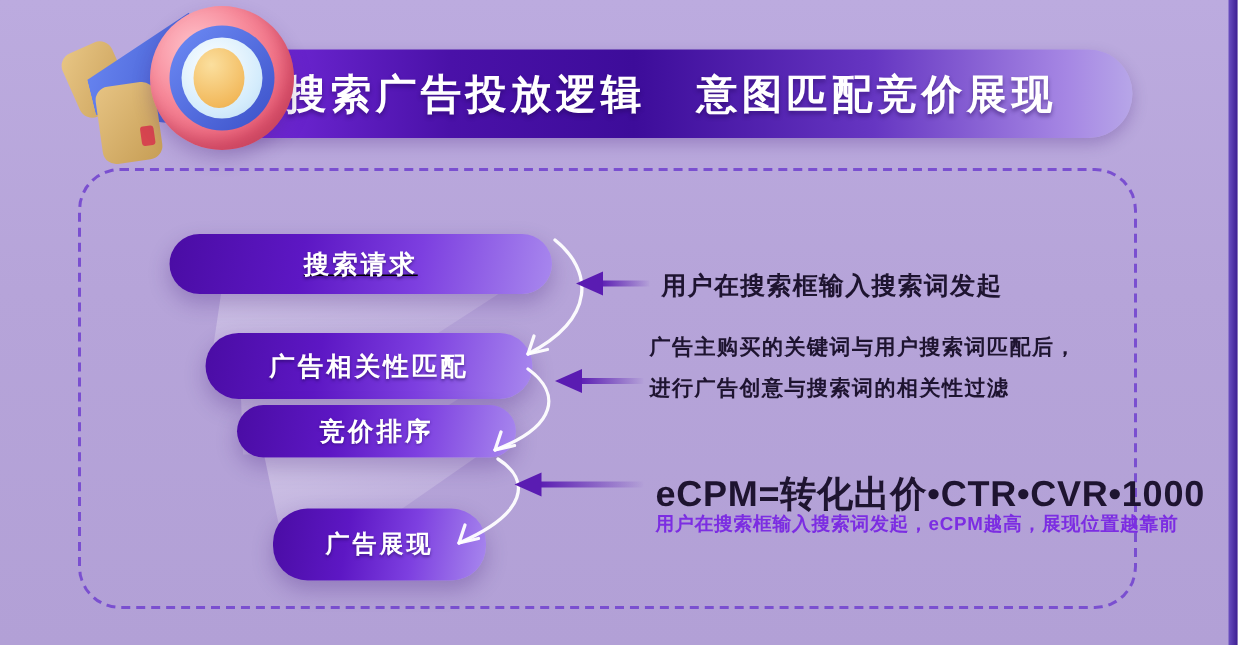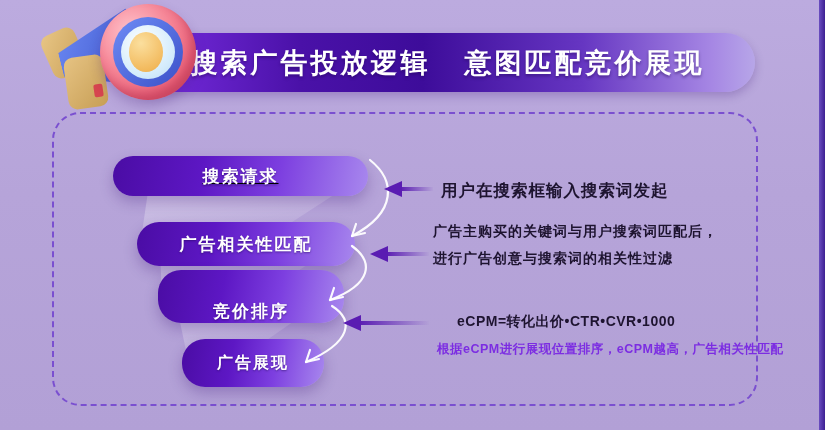--- a/index.html
+++ b/index.html
@@ -45,34 +45,34 @@
     border:2px dashed #7a4fd0;border-radius:28px;}
   
   .pill{position:absolute;display:flex;align-items:center;justify-content:center;
     border-radius:23px;z-index:2;
     background:linear-gradient(100deg,#4a0ca4 0%,#5d17c4 35%,#7d3fe0 65%,#a888ee 100%);
     box-shadow:0 6px 14px rgba(60,20,120,.28);}
   .pill span{color:#fff;font-weight:700;font-size:17px;letter-spacing:2px;
     text-shadow:0 1px 2px rgba(30,5,80,.5);white-space:nowrap;}
   .p1{left:113px;top:156px;width:255px;height:40px;text-decoration:underline;}
   .p2{left:137px;top:222px;width:218px;height:44px;}
-  .p3{left:158px;top:270px;width:186px;height:53px;align-items:flex-end;}
+  .p3{left:158px;top:270px;width:186px;height:35px;}
   .p4{left:182px;top:339px;width:142px;height:48px;}
   .p4 span{font-size:16px;}
   
   .ovl{position:absolute;left:0;top:0;width:825px;height:430px;pointer-events:none;}
   .bands{z-index:1;}
   .arrows{z-index:3;}
   .wcurve{fill:none;stroke:#ffffff;stroke-width:2.2;stroke-linecap:round;opacity:.95;}
   
   .ann{position:absolute;z-index:3;color:#1e1430;font-weight:700;white-space:nowrap;}
   .ann1{left:441px;top:180px;font-size:16.5px;letter-spacing:1px;}
   .ann2{left:433px;top:218px;font-size:14px;line-height:27px;letter-spacing:1px;}
   .ann2n{left:433px;top:266px;font-size:12.5px;line-height:21px;color:#7c2de2;letter-spacing:.5px;}
-  .ann3{left:437px;top:313px;font-size:14px;letter-spacing:.5px;margin-left:20px;}
+  .ann3{left:437px;top:313px;font-size:24px;letter-spacing:.5px;}
   .ann3n{left:437px;top:341px;font-size:12.5px;color:#7c2de2;letter-spacing:.5px;}
   .note{font-weight:700;}
 </style>
 </head>
 <body>
 
 <div class="canvas">
 
   <div class="banner">
     <span class="t">搜索广告投放逻辑</span>
@@ -164,16 +164,16 @@
   </svg>
 
   <div class="ann ann1">用户在搜索框输入搜索词发起</div>
 
   <div class="ann ann2">
     <div>广告主购买的关键词与用户搜索词匹配后，</div>
     <div>进行广告创意与搜索词的相关性过滤</div>
   </div>
 
   <div class="ann ann3">eCPM=转化出价•CTR•CVR•1000</div>
-  <div class="ann ann3n note">根据eCPM进行展现位置排序，eCPM越高，广告相关性匹配</div>
+  <div class="ann ann3n note">用户在搜索框输入搜索词发起，eCPM越高，展现位置越靠前</div>
 
   <div class="edge-strip"></div>
 </div>
 
 </body></html>

